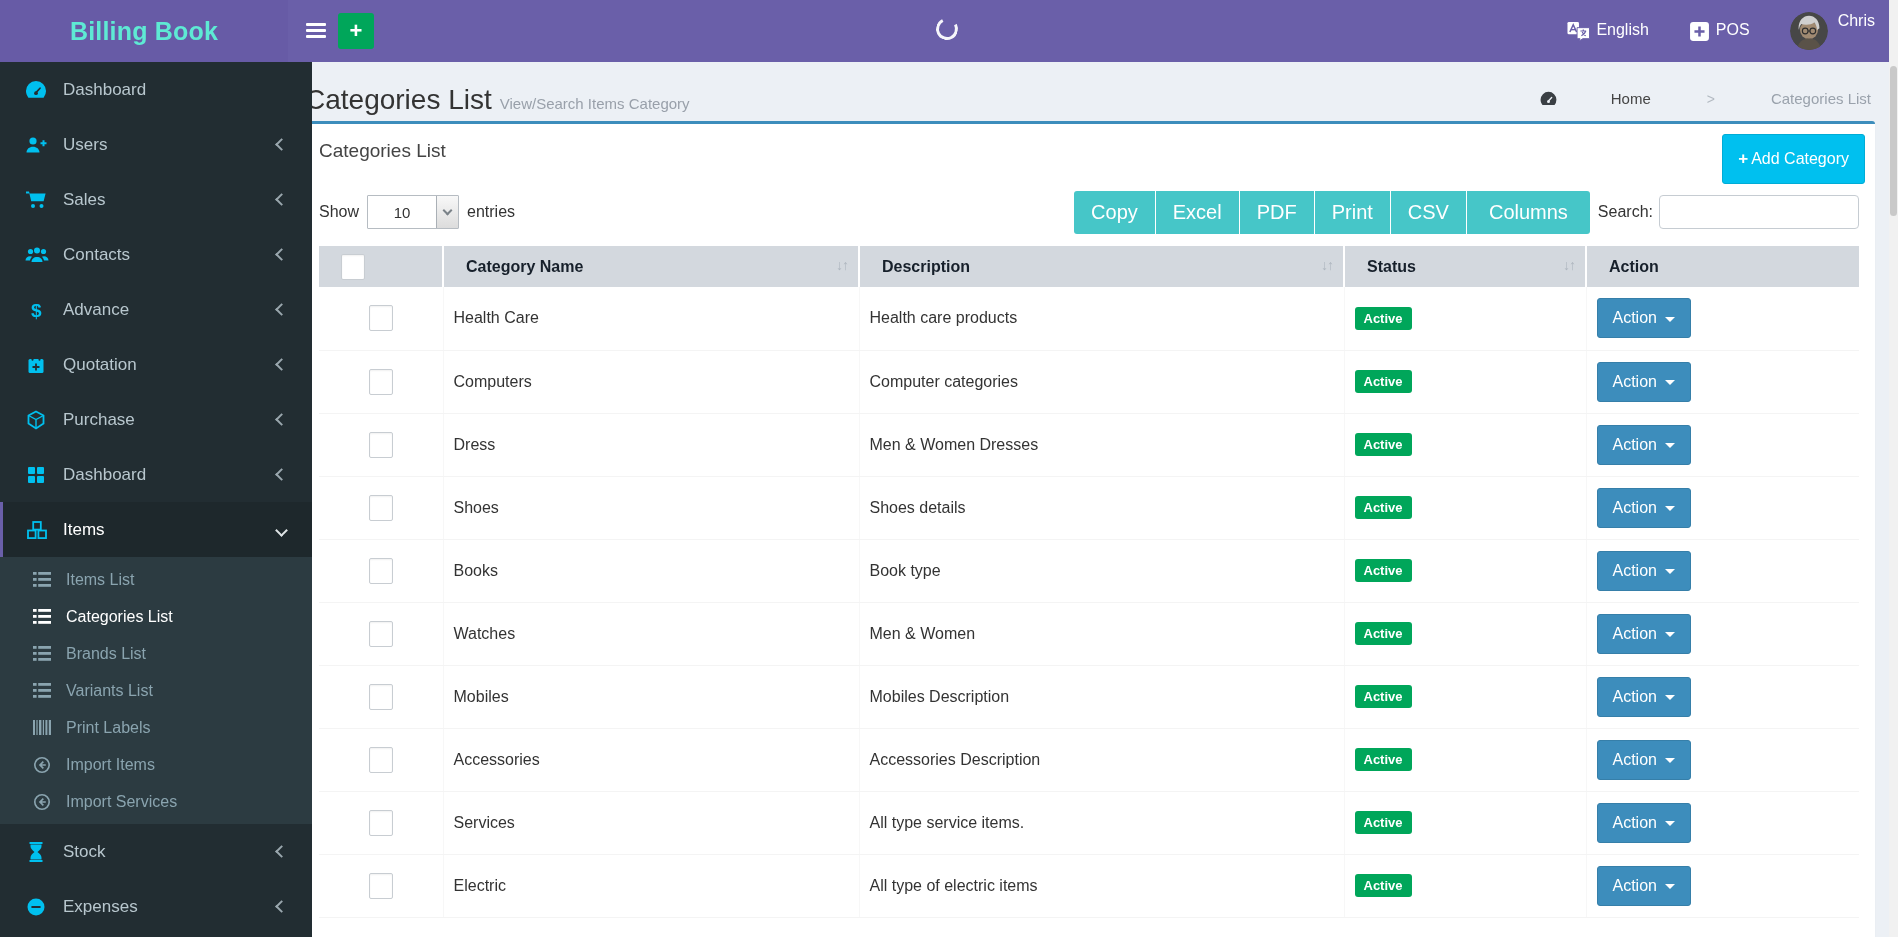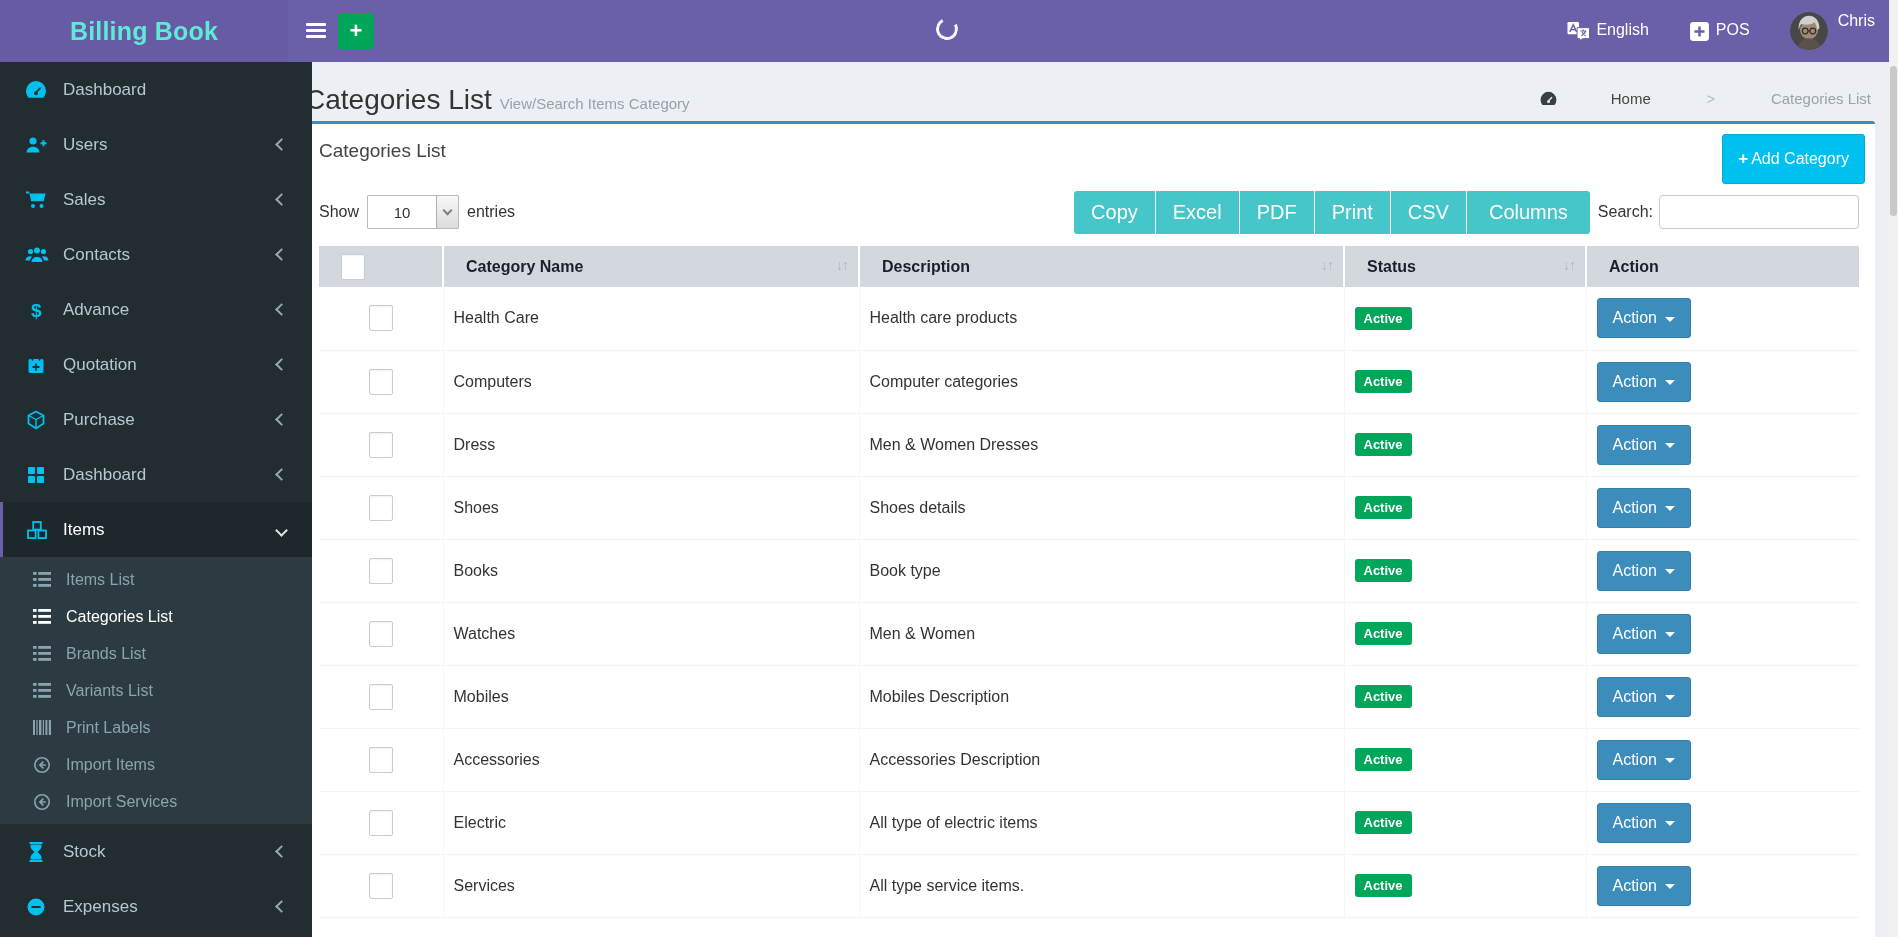--- a/index.html
+++ b/index.html
@@ -476,29 +476,29 @@
               </tr>
               <tr>
                 <td class="cb-cell"><span class="cbx"></span></td>
                 <td>Accessories</td>
                 <td>Accessories Description</td>
                 <td><span class="badge-active">Active</span></td>
                 <td><button class="btn-action">Action<span class="caret"></span></button></td>
               </tr>
               <tr>
                 <td class="cb-cell"><span class="cbx"></span></td>
+                <td>Services</td>
+                <td>All type service items.</td>
+                <td><span class="badge-active">Active</span></td>
+                <td><button class="btn-action">Action<span class="caret"></span></button></td>
+              </tr>
+              <tr>
+                <td class="cb-cell"><span class="cbx"></span></td>
                 <td>Electric</td>
                 <td>All type of electric items</td>
-                <td><span class="badge-active">Active</span></td>
-                <td><button class="btn-action">Action<span class="caret"></span></button></td>
-              </tr>
-              <tr>
-                <td class="cb-cell"><span class="cbx"></span></td>
-                <td>Services</td>
-                <td>All type service items.</td>
                 <td><span class="badge-active">Active</span></td>
                 <td><button class="btn-action">Action<span class="caret"></span></button></td>
               </tr>
             </tbody>
         </table>
       </div>
     </div>
   </div>
 
   <div id="scrollbar">

